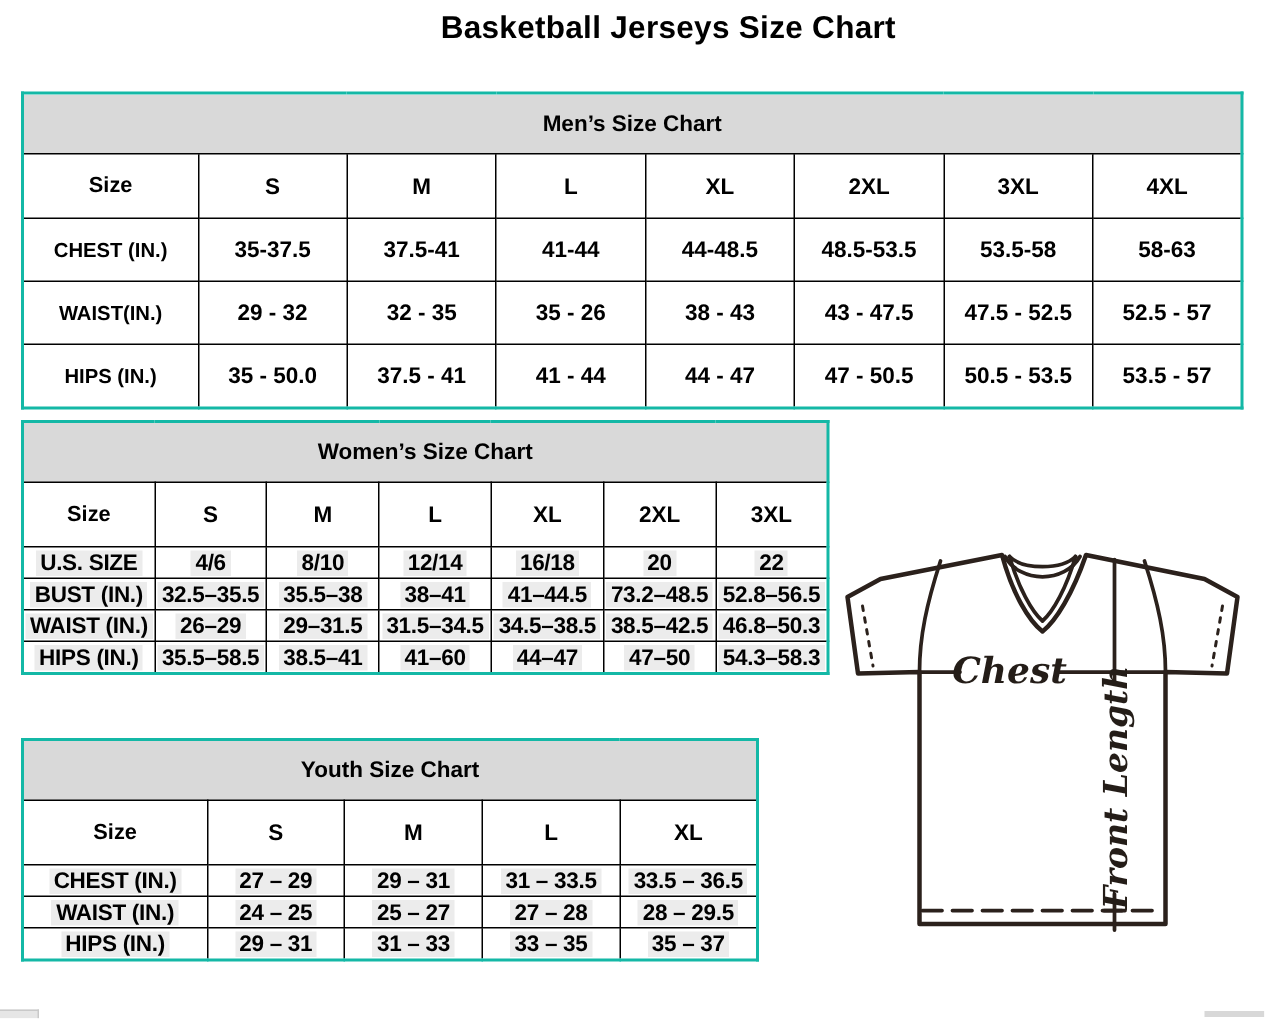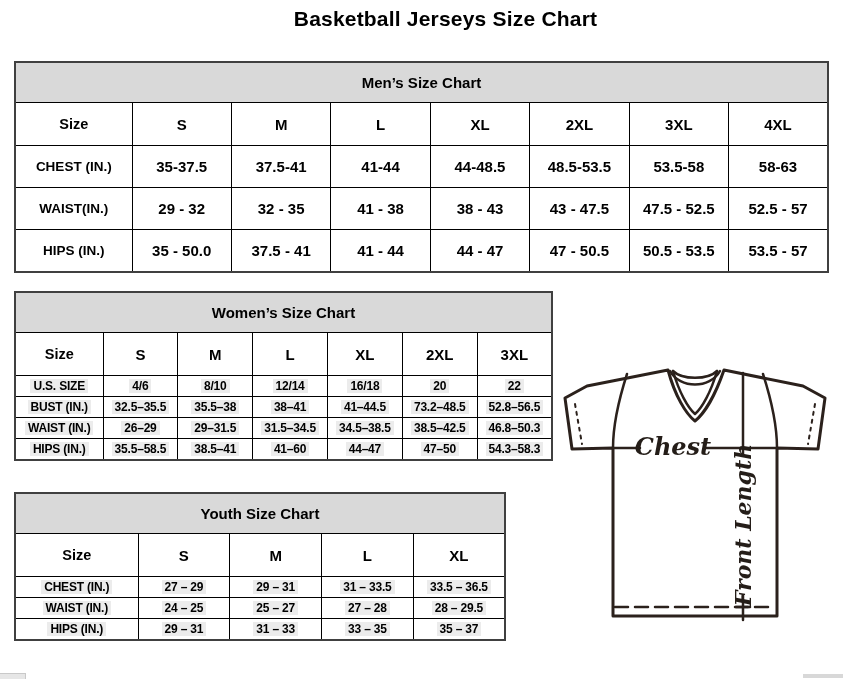--- a/index.html
+++ b/index.html
@@ -6,39 +6,39 @@
   #canvas{
     position:relative;width:843px;height:679px;background:#ffffff;overflow:hidden;
     font-family:"Liberation Sans",sans-serif;color:#000;
   }
   .page-title{
     position:absolute;top:7px;left:0;width:843px;text-align:center;
     font-size:21px;font-weight:bold;letter-spacing:0.2px;padding-left:24px;
   }
   table.tbl{
     position:absolute;border-collapse:collapse;table-layout:fixed;background:#fff;
-    border:2px solid #404040;
+    border:2px solid #14b8a6;
   }
   table.tbl td{
     border:1px solid #000;text-align:center;vertical-align:middle;
     font-weight:bold;padding:0;overflow:hidden;white-space:nowrap;
   }
   td.band{background:#d9d9d9;height:39px;font-size:15px;}
   tr.sizerow td{height:42px;font-size:15px;}
   tr.sizerow td.rowlbl{font-size:14.5px;}
   .tbl-men tr.datarow td{height:41px;font-size:15px;}
   .tbl-men tr.datarow td.rowlbl{font-size:13.5px;}
   .tbl-women tr.datarow td,.tbl-youth tr.datarow td{
-    height:20px;font-size:12px;letter-spacing:-0.2px;text-align:center;
+    height:20px;font-size:15px;letter-spacing:-0.2px;text-align:center;
   }
   .tbl-women tr.datarow .hl,.tbl-youth tr.datarow .hl{
     background:#ececec;padding:0 3px;
   }
   .tbl-men{left:14px;top:61px;width:815px;}
-  .tbl-women{left:14px;top:291px;width:539px;}
+  .tbl-women{left:14px;top:280px;width:539px;}
   .tbl-youth{left:14px;top:492px;width:492px;padding-left:40px;}
   #jersey{position:absolute;left:563px;top:362px;}
   .scroll-frag-left{
     position:absolute;left:0;bottom:0;width:25px;height:5px;
     background:#e6e6e6;border-top:1px solid #c9c9c9;border-right:1px solid #c9c9c9;
   }
   .scroll-frag-right{
     position:absolute;right:0;bottom:1px;width:40px;height:4px;background:#d8d8d8;
   }
 </style>
@@ -75,21 +75,21 @@
           <td><span>41-44</span></td>
           <td><span>44-48.5</span></td>
           <td><span>48.5-53.5</span></td>
           <td><span>53.5-58</span></td>
           <td><span>58-63</span></td>
         </tr>
         <tr class="datarow">
           <td class="rowlbl"><span>WAIST(IN.)</span></td>
           <td><span>29 - 32</span></td>
           <td><span>32 - 35</span></td>
-          <td><span>41 - 38</span></td>
+          <td><span>35 - 26</span></td>
           <td><span>38 - 43</span></td>
           <td><span>43 - 47.5</span></td>
           <td><span>47.5 - 52.5</span></td>
           <td><span>52.5 - 57</span></td>
         </tr>
         <tr class="datarow">
           <td class="rowlbl"><span>HIPS (IN.)</span></td>
           <td><span>35 - 50.0</span></td>
           <td><span>37.5 - 41</span></td>
           <td><span>41 - 44</span></td>

